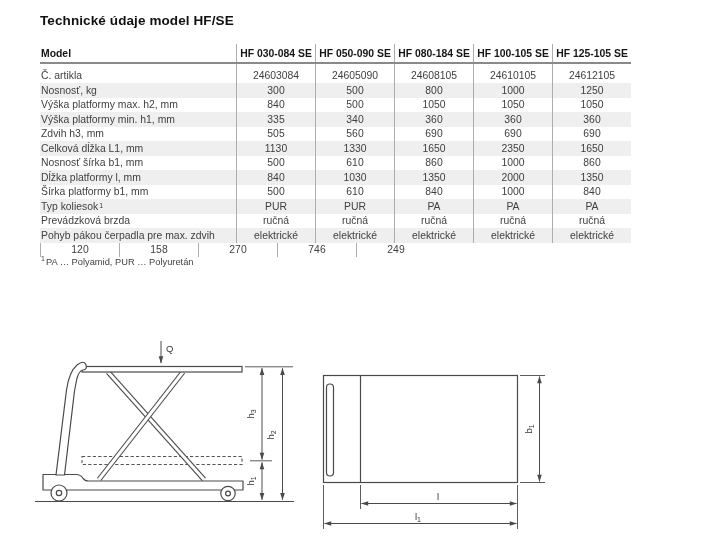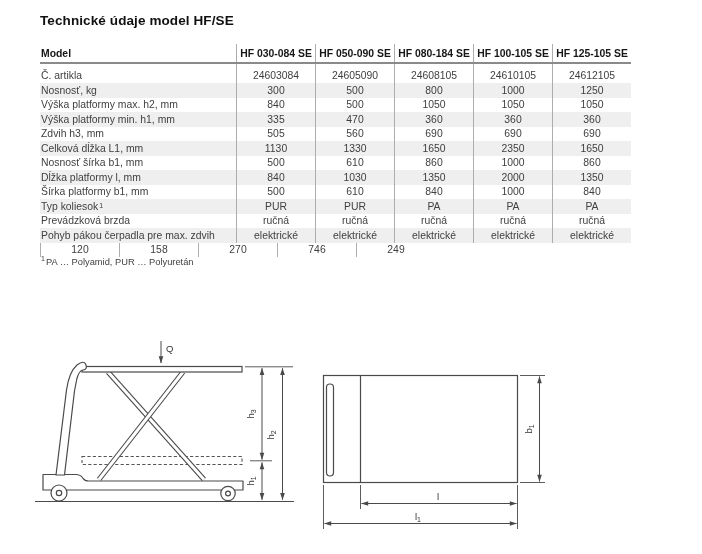--- a/index.html
+++ b/index.html
@@ -66,21 +66,21 @@
         <div class="td label-col">Výška platformy max. h2, mm</div>
         <div class="td col">840</div>
         <div class="td col">500</div>
         <div class="td col">1050</div>
         <div class="td col">1050</div>
         <div class="td col">1050</div>
       </div>
       <div class="row">
         <div class="td label-col">Výška platformy min. h1, mm</div>
         <div class="td col">335</div>
-        <div class="td col">470</div>
+        <div class="td col">340</div>
         <div class="td col">360</div>
         <div class="td col">360</div>
         <div class="td col">360</div>
       </div>
       <div class="row">
         <div class="td label-col">Zdvih h3, mm</div>
         <div class="td col">505</div>
         <div class="td col">560</div>
         <div class="td col">690</div>
         <div class="td col">690</div>

